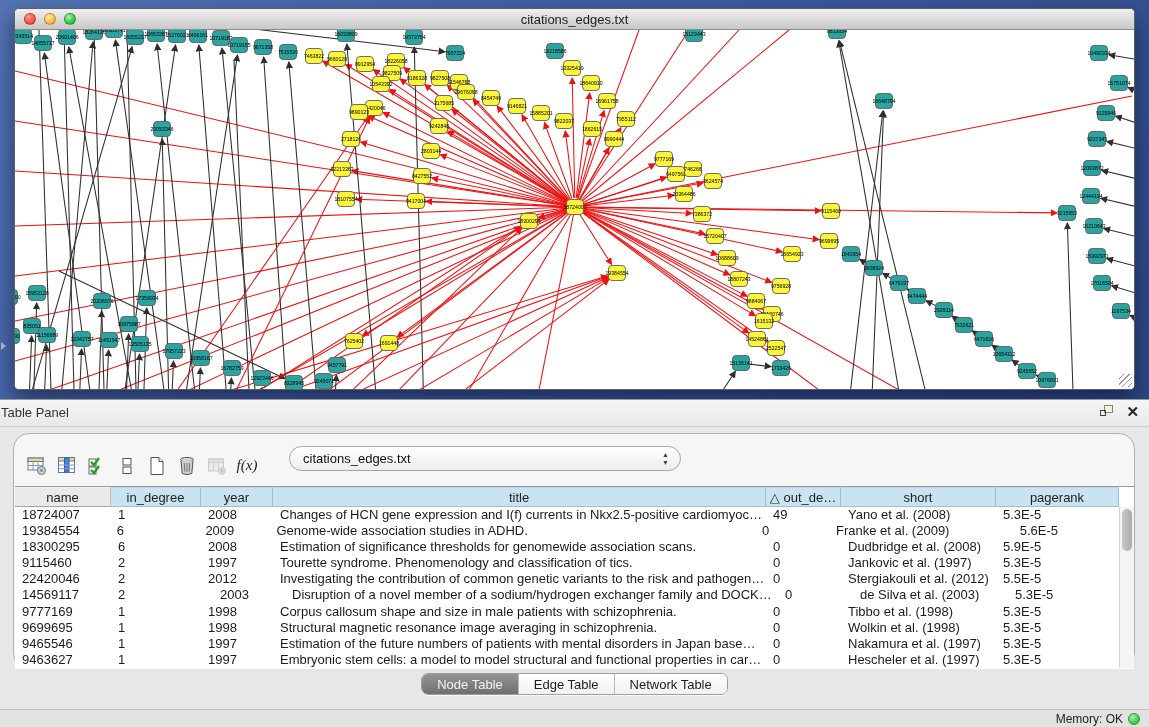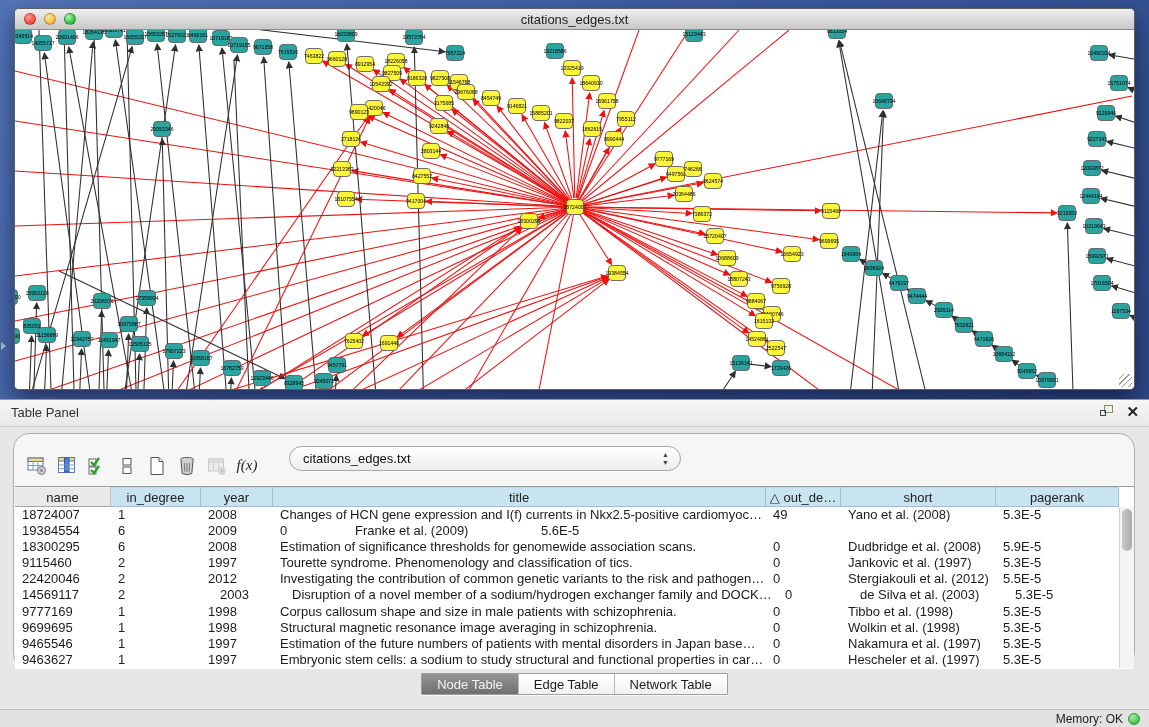--- a/index.html
+++ b/index.html
@@ -29,21 +29,21 @@
              border-radius:0 0 4px 4px; overflow:hidden; }
   .canvas svg { position:absolute; left:0; top:0; }
   .resize-grip { position:absolute; right:2px; bottom:2px; width:13px; height:13px;
              background:repeating-linear-gradient(135deg,transparent 0 3px,#9a9a9a 3px 4px); }
 
   
   .table-panel { position:absolute; left:0; top:399px; width:1149px; height:328px;
              background:#e7e7e7; border-top:1px solid #999; }
   .panel-header { height:27px; background:linear-gradient(#f6f6f6,#e9e9e9);
              border-bottom:1px solid #cdcdcd; position:relative; }
-  .panel-title { position:absolute; left:11px; top:0; line-height:26px; font-size:13px; color:#333; }
+  .panel-title { position:absolute; left:1px; top:0; line-height:26px; font-size:13px; color:#333; }
   .panel-controls { position:absolute; right:10px; top:5px; display:flex; gap:12px; align-items:center; }
   .float-icon { position:relative; width:14px; height:14px; }
   .float-icon .sq1 { position:absolute; left:4px; top:0; width:9px; height:8px; border:1px solid #8a8a54; background:#f2f2e8; }
   .float-icon .sq2 { position:absolute; left:0; top:5px; width:6px; height:6px; border:1px solid #2e4470; }
   .close-icon { font-size:15px; font-weight:bold; color:#222; line-height:14px; cursor:default; }
 
   .inner { position:absolute; left:13px; top:33px; width:1122px; height:236px;
              background:#f6f6f6; border:1px solid #b0b0b0; border-radius:16px; }
   .toolbar { position:absolute; left:0; top:0; width:100%; height:52px; padding:11px 0 0 8px;
              display:flex; align-items:center; }
@@ -69,21 +69,21 @@
   .tr { display:flex; height:16.1px; }
   .td { font-size:13px; color:#1b1b1b; line-height:16px; padding-left:7px;
         overflow:hidden; white-space:nowrap; }
   .vscroll { position:absolute; right:0; top:20px; width:15px; height:161px;
         background:#f4f4f4; border-left:1px solid #d5d5d5; }
   .vthumb { position:absolute; left:2px; top:2px; width:10px; height:42px;
         background:linear-gradient(90deg,#c9c9c9,#ababab); border-radius:6px; }
 
   
   .tabbar { position:absolute; left:0; top:273px; width:100%; display:flex; justify-content:center; }
-  .segmented { display:flex; height:22px; border:1px solid #9e9e9e; border-radius:1px;
+  .segmented { display:flex; height:22px; border:1px solid #9e9e9e; border-radius:7px;
         overflow:hidden; background:#fdfdfd; box-shadow:0 1px 0 rgba(255,255,255,.7); }
   .segment { padding:0 15px; font-size:13px; line-height:21px; color:#1c1c1c;
         border-left:1px solid #b9b9b9; background:linear-gradient(#ffffff,#f1f1f1); }
   .segment:first-child { border-left:none; }
   .segment.selected { background:linear-gradient(#949494,#6f6f6f); color:#f4f4f4; }
 
   
   .statusbar { position:absolute; left:0; bottom:0; width:100%; height:18px;
         background:#e2e2e2; border-top:1px solid #c2c2c2; }
   .mem { position:absolute; right:26px; top:2px; font-size:12px; color:#222; }
@@ -830,20 +830,21 @@
             <div class="td" style="width: 72px;">2008</div>
             <div class="td" style="width: 493px;">Changes of HCN gene expression and I(f) currents in Nkx2.5-positive cardiomyoc…</div>
             <div class="td" style="width: 75px;">49</div>
             <div class="td" style="width: 155px;">Yano et al. (2008)</div>
             <div class="td" style="width: 123px;">5.3E-5</div>
           </div>
           <div class="tr">
             <div class="td" style="width: 96px;">19384554</div>
             <div class="td" style="width: 90px;">6</div>
             <div class="td" style="width: 72px;">2009</div>
+            <div class="td" style="width: 493px;">Genome-wide association studies in ADHD.</div>
             <div class="td" style="width: 75px;">0</div>
             <div class="td" style="width: 155px;">Franke et al. (2009)</div>
             <div class="td" style="width: 123px; margin-left: 31px;">5.6E-5</div>
           </div>
           <div class="tr">
             <div class="td" style="width: 96px;">18300295</div>
             <div class="td" style="width: 90px;">6</div>
             <div class="td" style="width: 72px;">2008</div>
             <div class="td" style="width: 493px;">Estimation of significance thresholds for genomewide association scans.</div>
             <div class="td" style="width: 75px;">0</div>
@@ -901,21 +902,21 @@
             <div class="td" style="width: 72px;">1997</div>
             <div class="td" style="width: 493px;">Estimation of the future numbers of patients with mental disorders in Japan base…</div>
             <div class="td" style="width: 75px;">0</div>
             <div class="td" style="width: 155px;">Nakamura et al. (1997)</div>
             <div class="td" style="width: 123px;">5.3E-5</div>
           </div>
           <div class="tr">
             <div class="td" style="width: 96px;">9463627</div>
             <div class="td" style="width: 90px;">1</div>
             <div class="td" style="width: 72px;">1997</div>
-            <div class="td" style="width: 493px;">Embryonic stem cells: a sodium to study structural and functional properties in car…</div>
+            <div class="td" style="width: 493px;">Embryonic stem cells: a model to model structural and functional properties in car…</div>
             <div class="td" style="width: 75px;">0</div>
             <div class="td" style="width: 155px;">Hescheler et al. (1997)</div>
             <div class="td" style="width: 123px;">5.3E-5</div>
           </div>
         </div>
       <div class="vscroll">
           <div class="vthumb"></div>
         </div>
     </div>
   </div>

